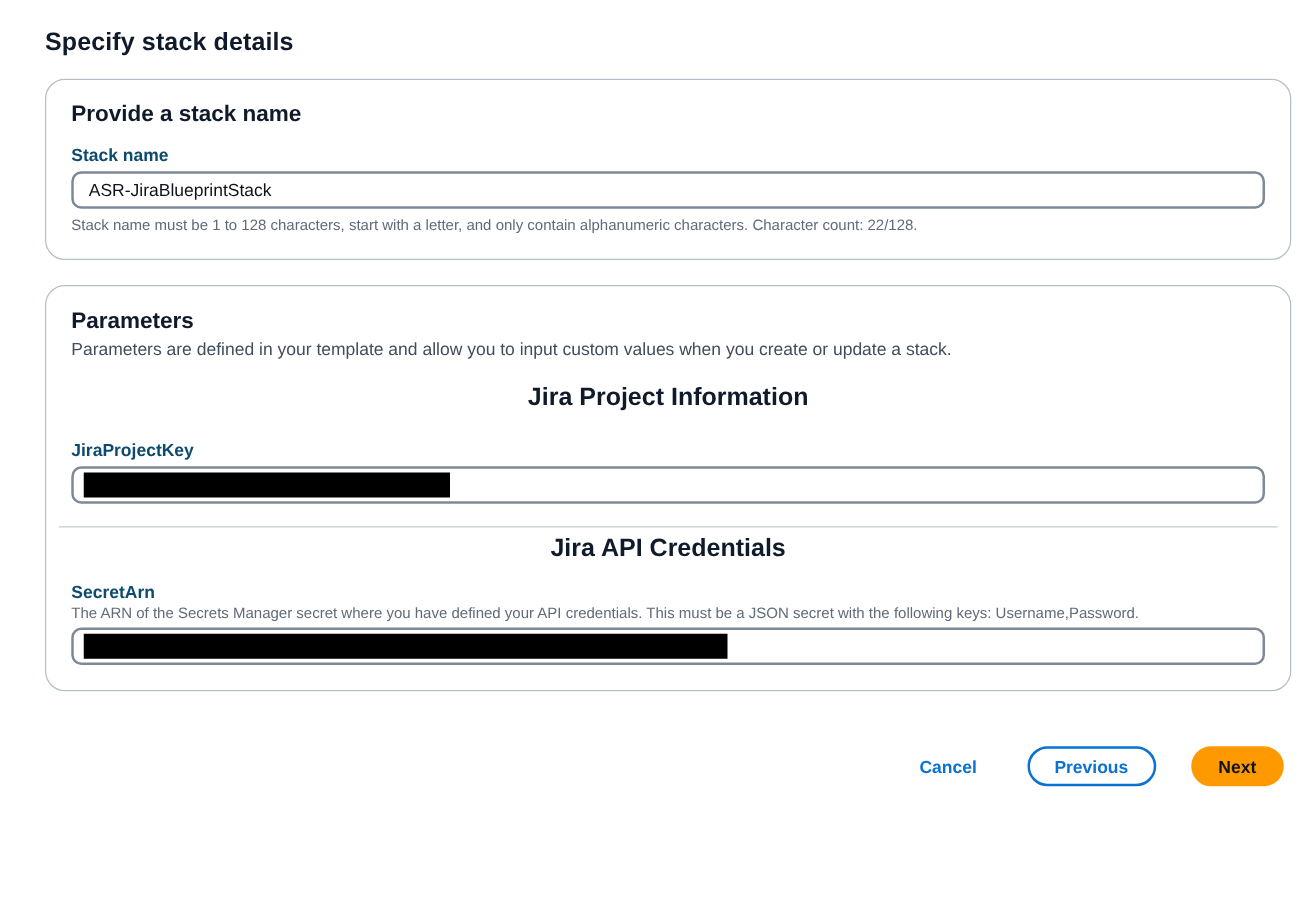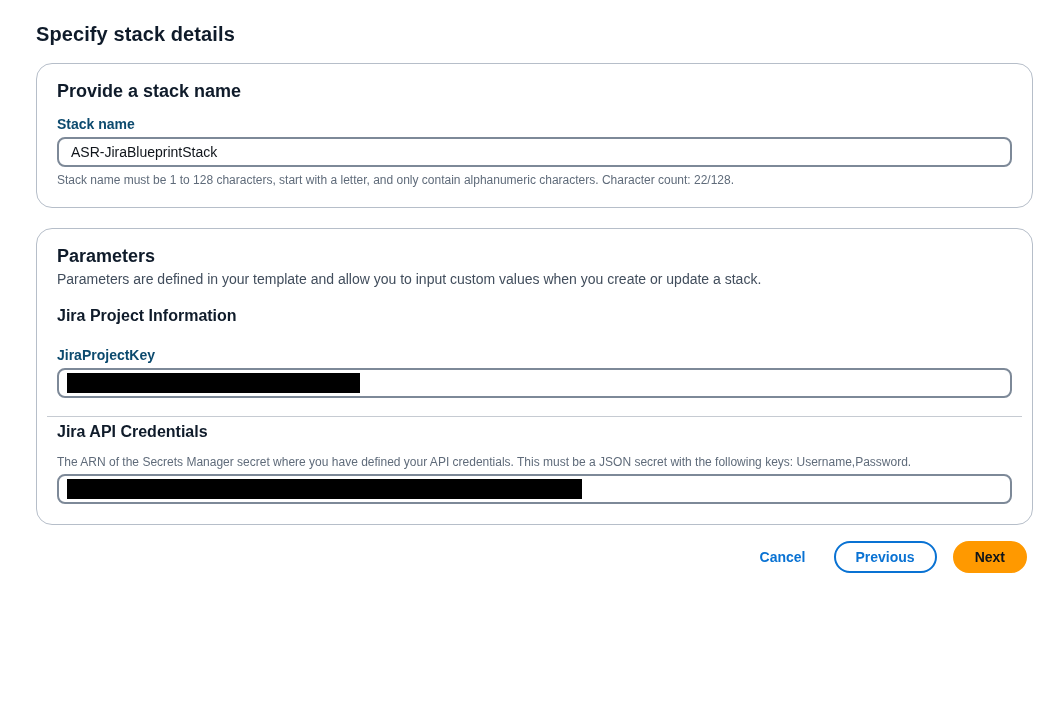--- a/index.html
+++ b/index.html
@@ -33,24 +33,25 @@
     font-size: 18px;
     font-weight: 700;
     color: #0f1b2a;
   }
   .card-desc {
     font-size: 14px;
     color: #414d5c;
     margin-top: 4px;
   }
   .group-heading {
-    font-size: 16px;
+    font-size: 20px;
     font-weight: 700;
     color: #0f1b2a;
     margin-top: 20px;
+    text-align: center;
   }
   .field { margin-top: 14px; }
   .field-label {
     font-size: 14px;
     font-weight: 700;
     color: #0c4a6e;
   }
   .field-desc {
     font-size: 12px;
     color: #5f6b7a;
@@ -86,22 +87,22 @@
   }
   .divider {
     border: none;
     border-top: 1px solid #c6cbd2;
     margin: 18px -10px 0 -10px;
   }
   .footer {
     display: flex;
     justify-content: flex-end;
     align-items: center;
-    margin-top: 16px;
-    gap: 28px;
+    margin-top: 44px;
+    gap: 40px;
     padding-right: 6px;
   }
   .link-btn {
     background: none;
     border: none;
     font-family: inherit;
     font-size: 14px;
     font-weight: 700;
     color: #0972d3;
     cursor: pointer;
@@ -159,20 +160,21 @@
         <input class="text-input" type="text" value="" style="">
         <div class="redact-bar redact-short"></div>
       </div>
     </div>
 
     <hr class="divider">
 
     <h3 class="group-heading" style="margin-top:6px;">Jira API Credentials</h3>
 
     <div class="field">
+      <div class="field-label">SecretArn</div>
       <div class="field-desc">The ARN of the Secrets Manager secret where you have defined your API credentials. This must be a JSON secret with the following keys: Username,Password.</div>
       <div class="input-wrap">
         <input class="text-input" type="text" value="" style="">
         <div class="redact-bar redact-long"></div>
       </div>
     </div>
   </section>
 
   <div class="footer">
     <button class="link-btn">Cancel</button>

